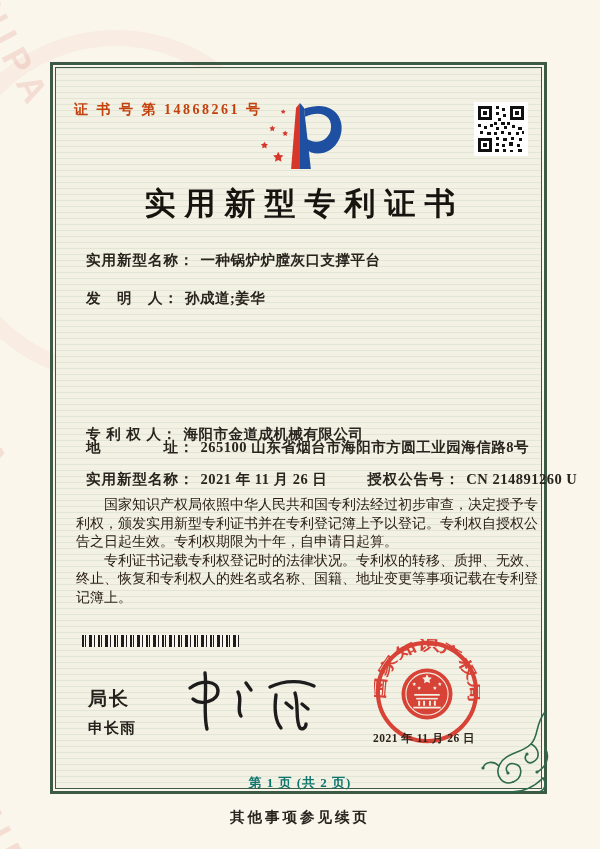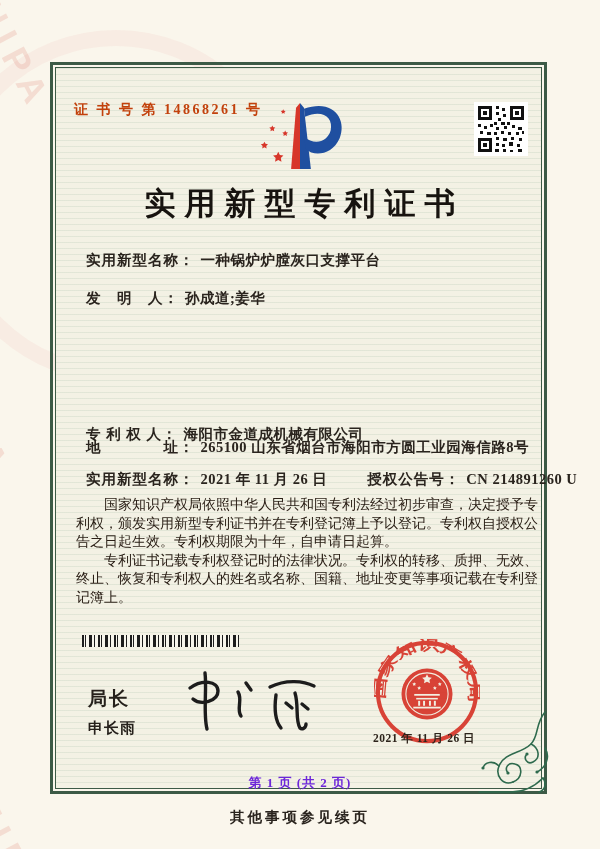--- a/index.html
+++ b/index.html
@@ -74,21 +74,21 @@
   }
   .signature-svg{position:absolute;left:178px;top:668px;width:142px;height:66px;}
   .seal-svg{position:absolute;left:374px;top:639px;width:106px;height:106px;opacity:0.93;}
   .seal-date{
     position:absolute;left:372px;top:731px;width:104px;text-align:center;
     font-size:11.5px;font-weight:700;color:#2e241c;letter-spacing:0.5px;white-space:nowrap;
   }
   .ornament{position:absolute;left:477px;top:710px;width:72px;height:86px;}
   .page-indicator{
     position:absolute;left:0;right:0;top:774px;text-align:center;
-    font-size:13px;font-weight:600;color:#6d28d9;letter-spacing:1px;
+    font-size:13px;font-weight:600;color:#0f766e;letter-spacing:1px;
   }
   .continuation{
     position:absolute;left:0;right:0;top:808px;text-align:center;
     font-size:14.5px;font-weight:600;color:#2a241e;letter-spacing:3px;
   }
 </style>
 </head>
 <body>
 
 <div class="page">

